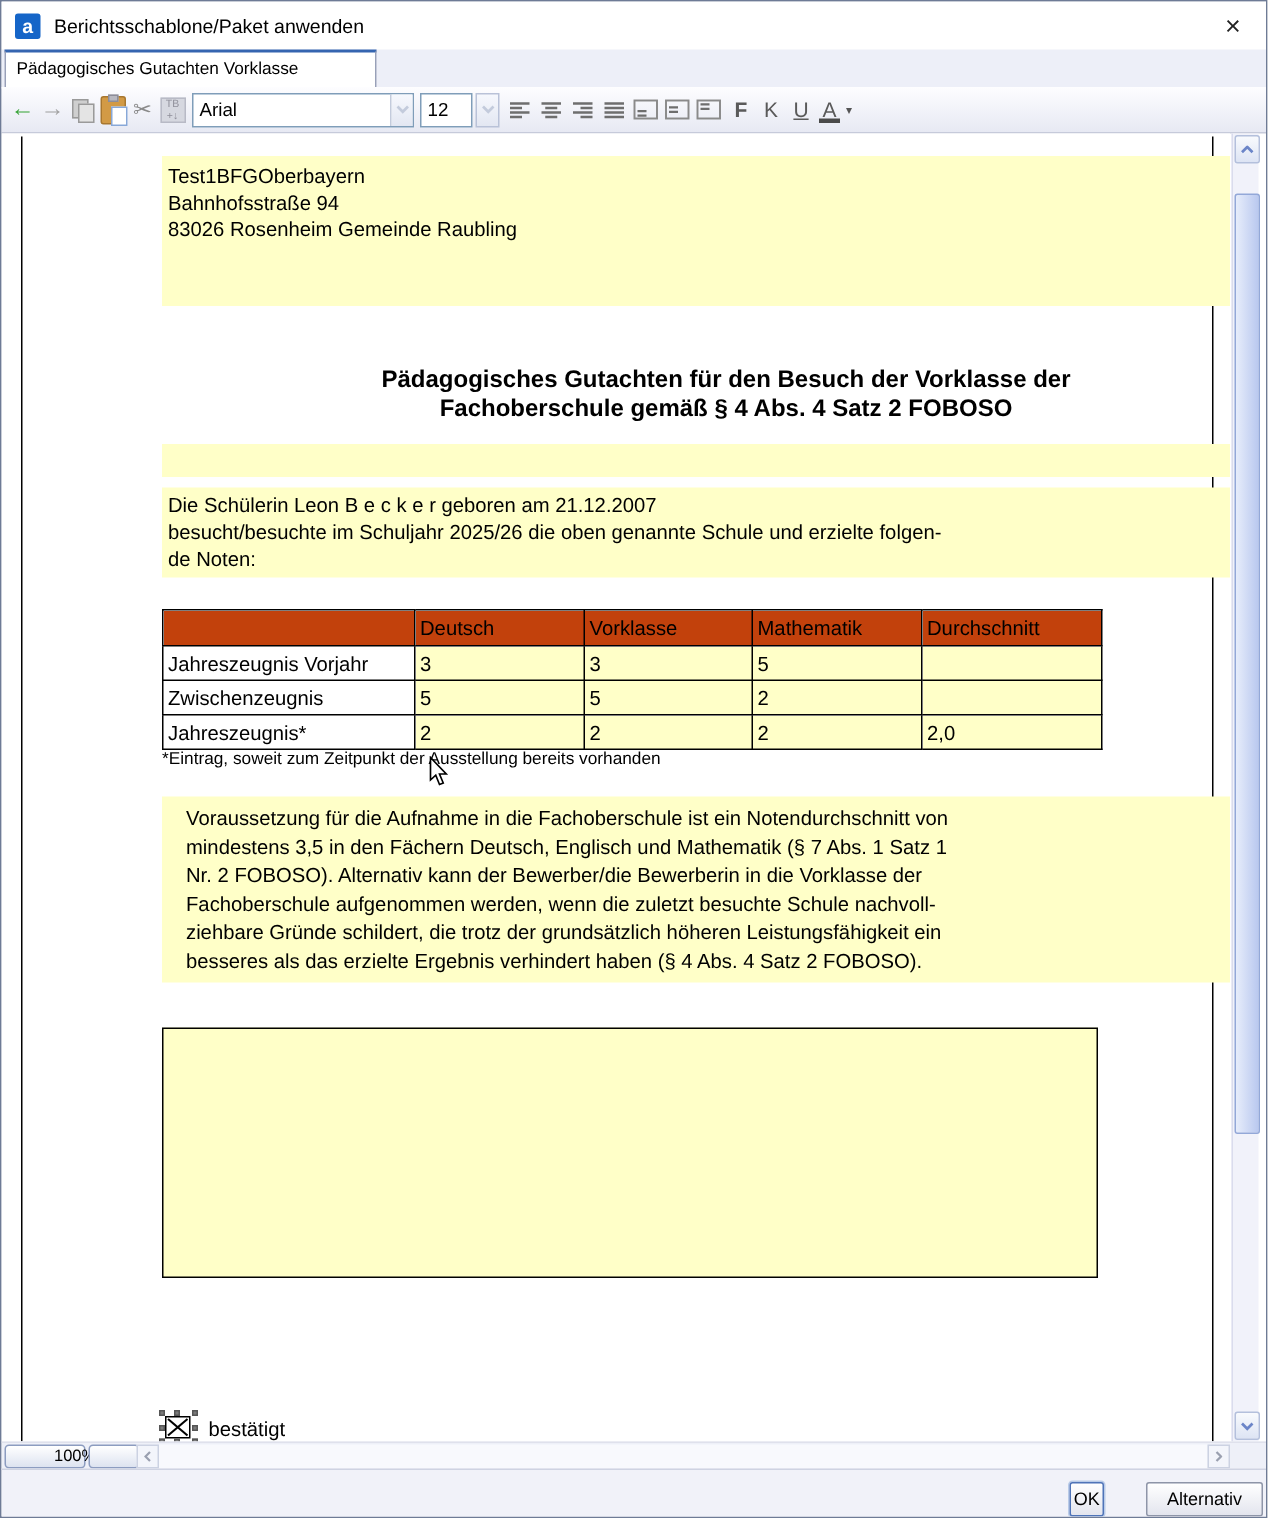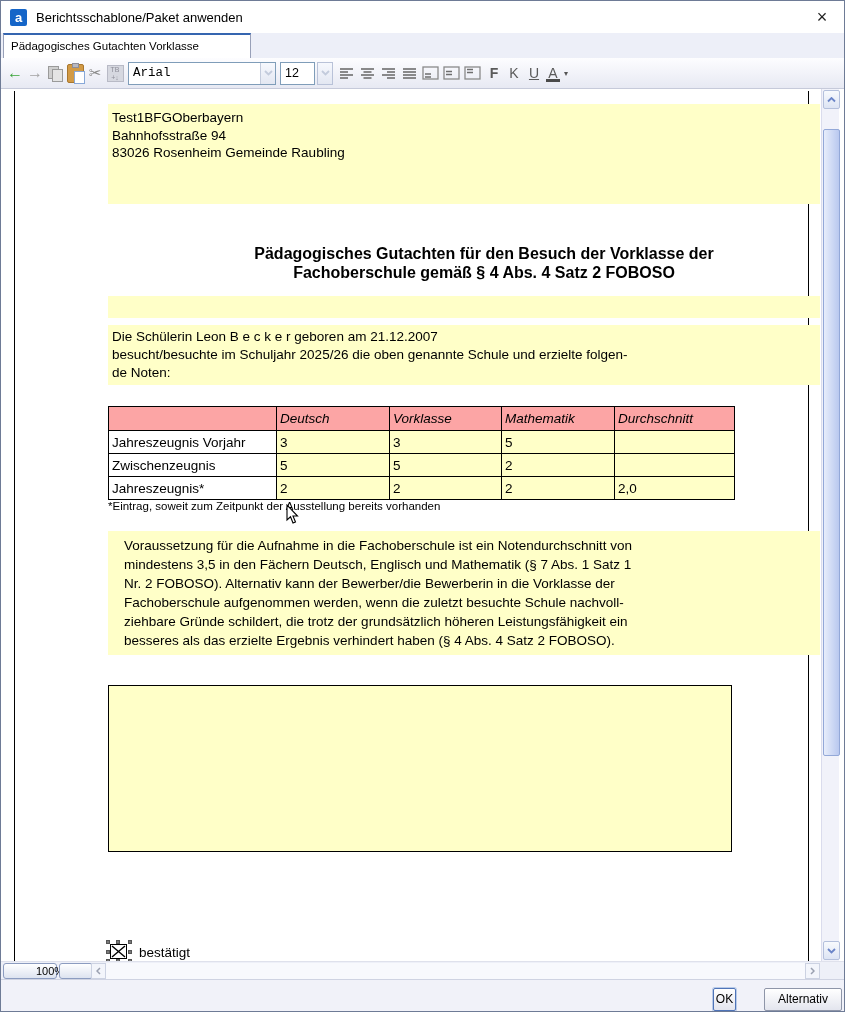--- a/index.html
+++ b/index.html
@@ -34,21 +34,21 @@
   .ico-copy .pg.f{left:5px;top:4px;background:#e4e4e4;}
   .ico-paste{position:relative;width:15px;height:17px;background:#d29a45;border:1px solid #a8772f;border-radius:2px;}
   .ico-paste .clip{position:absolute;left:4px;top:-2px;width:5px;height:3px;background:#b8b8c0;border:1px solid #8d8d99;}
   .ico-paste .page{position:absolute;right:-2px;bottom:-2px;width:9px;height:11px;background:#fff;border:1px solid #88a8d8;}
   .ico-tb{width:17px;height:17px;background:#d6d8e0;border:1px solid #b8bac6;box-sizing:border-box;
           font-size:7px;color:#8f8f9a;line-height:8px;text-align:center;overflow:hidden;}
   .combo{display:flex;align-items:center;height:21px;border:1px solid #7f9db9;background:#fff;margin:0 2px;}
   .combo .val{font-size:12.5px;padding:0 4px;flex:1;}
   .combo .dd{width:14px;align-self:stretch;background:linear-gradient(#f6f8fd,#e3e7f2);border-left:1px solid #c3cbdc;
              display:flex;align-items:center;justify-content:center;}
-  .combo-font{width:146px;font-family:Liberation Mono, monospace;}
+  .combo-font{width:146px;}
   .combo-size{width:33px;}
   .dd-sep{width:14px;height:21px;background:linear-gradient(#f6f8fd,#e3e7f2);border:1px solid #b9c2d8;margin-right:4px;
           display:flex;align-items:center;justify-content:center;}
   .ico-svg{display:inline-flex;align-items:center;justify-content:center;width:19px;height:20px;margin-right:2px;}
   .fmt{font-size:14px;color:#5a5a5a;width:20px;text-align:center;}
   .fmt.b{font-weight:bold;}
   .fmt.u{text-decoration:underline;}
   .fontcolor{position:relative;width:18px;text-align:center;font-size:14px;color:#5a5a5a;}
   .fontcolor .bar{position:absolute;left:2px;right:2px;bottom:-1px;height:3px;background:#4a4a4a;}
   .dd-caret{font-size:8px;color:#555;margin-left:2px;}
@@ -60,21 +60,21 @@
   .yellow{background:var(--highlight-yellow,#ffffc8);}
   .blk{position:absolute;left:107px;width:752px;box-sizing:border-box;}
   .body-txt{font-size:13.5px;line-height:18px;white-space:pre-line;}
   .addr{top:15px;height:100px;padding:5px 4px;font-size:13.5px;line-height:17.5px;white-space:pre-line;}
   .heading{top:155px;text-align:center;font-weight:bold;font-size:16px;line-height:19px;white-space:pre-line;}
   .bar-empty{top:207px;height:22px;}
   .studentp{top:236px;padding:3px 4px;}
   .gradetable{top:317px;border-collapse:collapse;table-layout:fixed;width:626px;font-size:13.5px;position:absolute;left:107px;}
   .gradetable th,.gradetable td{border:1px solid #000;padding:0 0 0 3px;font-weight:normal;text-align:left;
       height:22px;overflow:hidden;white-space:nowrap;}
-  .gradetable thead th{height:23px;background:#fca5a5;font-style:italic;}
+  .gradetable thead th{height:23px;background:#c2410c;}
   .footnote{top:411px;font-size:11.5px;}
   .reqp{top:442px;padding:5px 16px;font-size:13.5px;line-height:19px;white-space:pre-line;}
   .reasonslbl{top:577px;font-size:12.5px;}
   .reasonsbox{top:596px;height:167px;width:624px;border:1px solid #000;}
   .conclp{top:776px;}
   .eligp{top:830px;}
   .checkrow{top:852px;display:flex;align-items:flex-start;}
   .cbx{position:relative;width:22px;height:18px;margin-top:2px;}
   .cbx .box{position:absolute;left:2px;top:1px;width:17px;height:15px;border:1.5px solid #000;box-sizing:border-box;background:#fff;}
   .cbx svg{position:absolute;left:2px;top:1px;}

